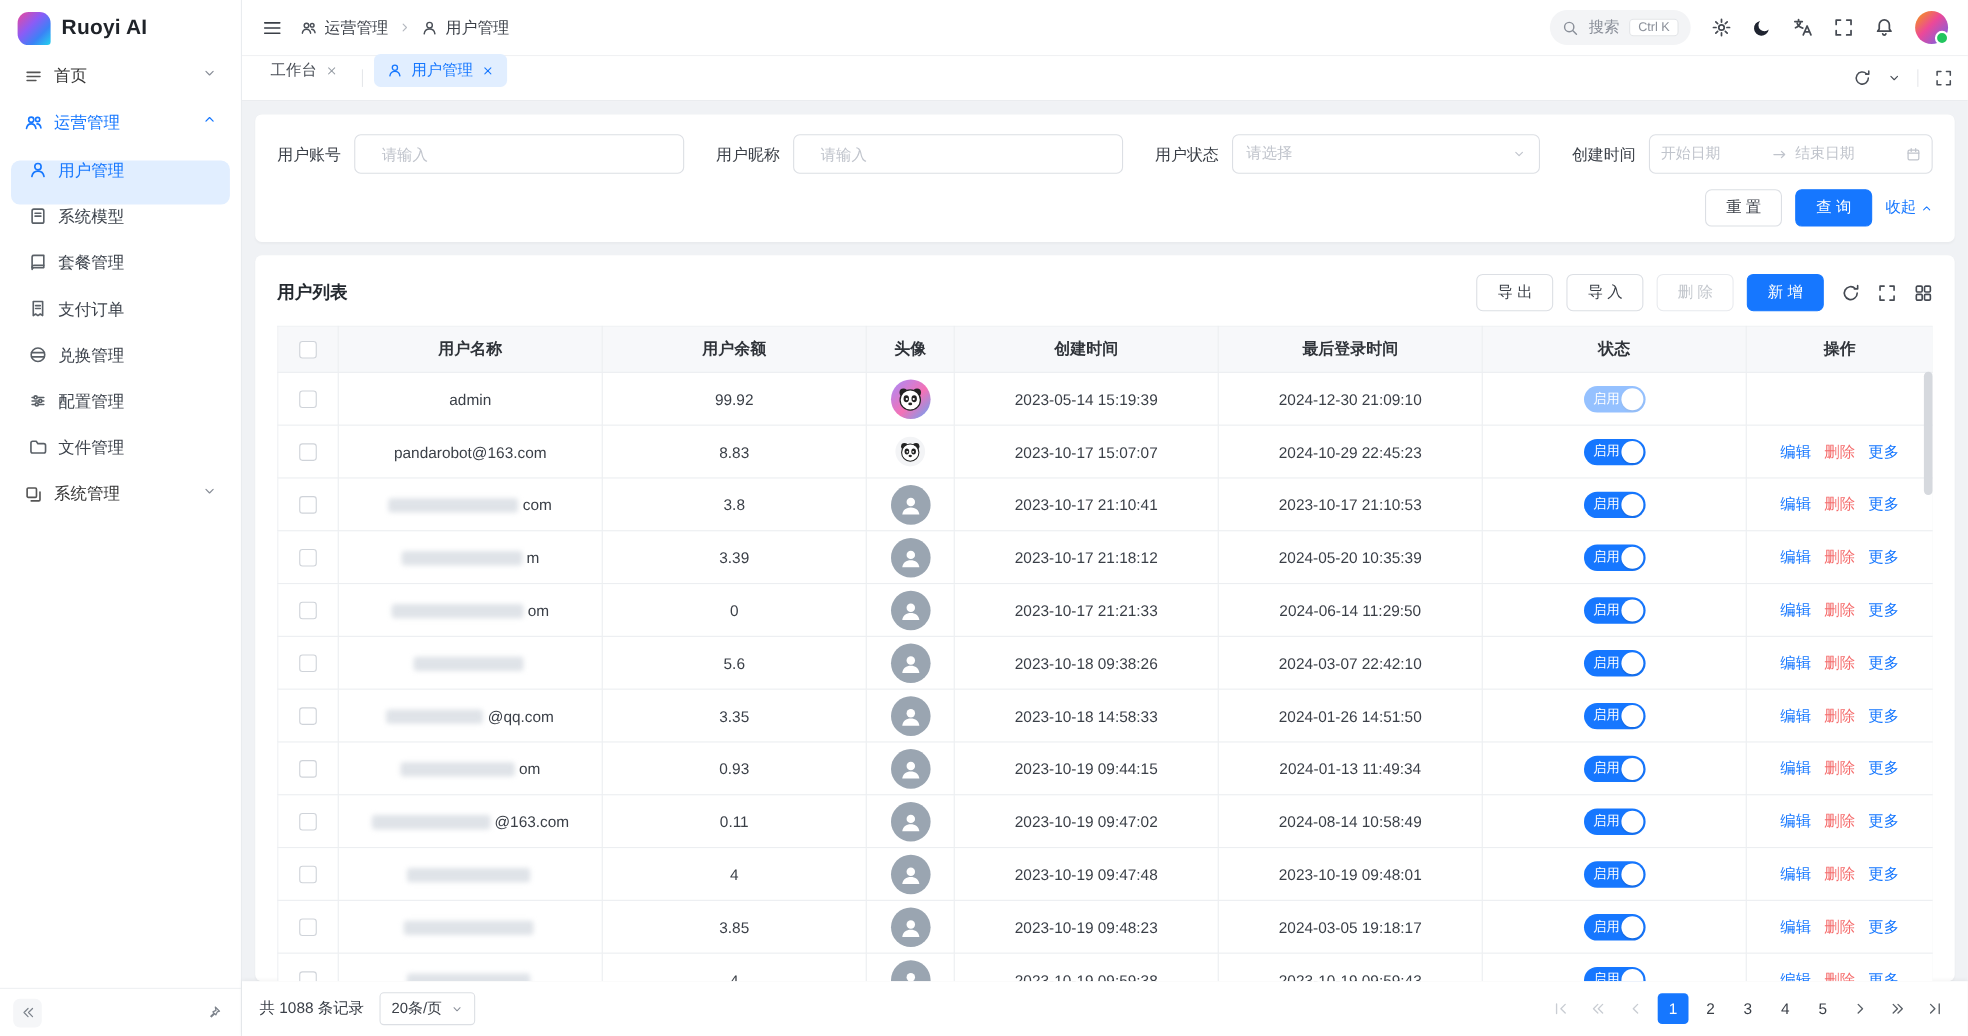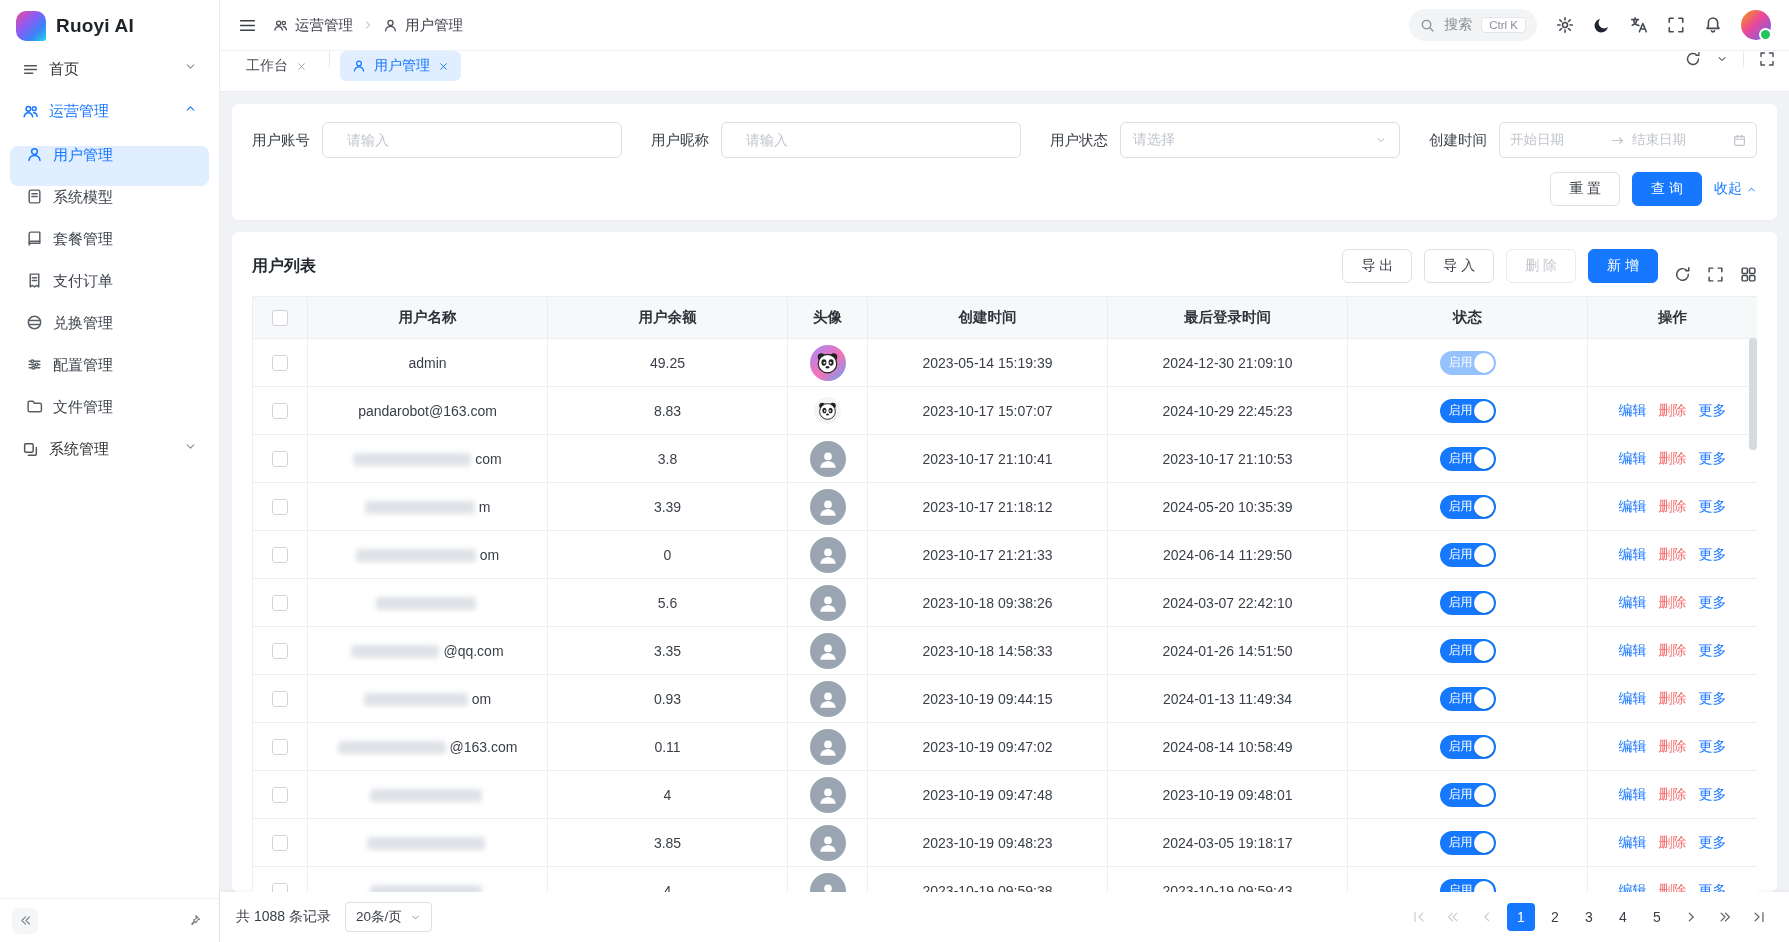--- a/index.html
+++ b/index.html
@@ -46,21 +46,21 @@
   .bc-sep{width:12px;height:12px;color:#b6bac1}
   .topbar-right{margin-left:auto;display:flex;align-items:center;gap:19px}
   .search-pill{height:32px;background:#f3f4f6;border-radius:16px;display:flex;align-items:center;gap:9px;padding:0 11px;color:#8a8f99;font-size:14px;cursor:pointer}
   .search-pill .icon{width:15px;height:15px}
   .kbd{background:#fff;border:1px solid #e3e5e8;border-radius:4px;padding:1px 7px;font-size:11.5px;color:#8a8f99}
   .tb-icon{width:18px;height:18px;color:#454a52;cursor:pointer}
   .avatar-sm{width:30px;height:30px;border-radius:50%;background:linear-gradient(135deg,#f59e0b,#ec4899 45%,#6366f1);position:relative;cursor:pointer}
   .avatar-sm::after{content:"";position:absolute;right:-1px;bottom:-1px;width:9px;height:9px;border-radius:50%;background:#22c55e;border:2px solid #fff}
 
   
-  .tabbar{height:42px;background:#fff;border-top:1px solid #f0f1f3;border-bottom:1px solid #e8eaee;display:flex;align-items:flex-start;padding:0 14px;gap:10px}
+  .tabbar{height:42px;background:#fff;border-top:1px solid #f0f1f3;border-bottom:1px solid #e8eaee;display:flex;align-items:flex-end;padding:12px 14px;gap:10px}
   .tab{height:30px;display:flex;align-items:center;gap:8px;padding:0 12px;border-radius:6px;font-size:14px;color:#4b5058;cursor:pointer}
   .tab .t-icon{width:14px;height:14px}
   .tab .x-icon{width:11px;height:11px;color:#9aa0a8}
   .tab.active{background:var(--active-bg);color:var(--primary)}
   .tab.active .x-icon{color:var(--primary)}
   .tab-divider{width:1px;height:16px;background:#e5e7ea}
   .tabbar-right{margin-left:auto;display:flex;align-items:center;gap:15px;color:#4a4f57}
   .tabbar-right .icon{width:16px;height:16px;cursor:pointer}
   .tabbar-right .sm{width:12px;height:12px}
 
@@ -82,21 +82,21 @@
   .btn{height:34px;padding:0 18px;border-radius:6px;border:1px solid #dcdfe4;background:#fff;font-size:14px;color:#3a3f47;font-family:inherit;cursor:pointer;white-space:nowrap}
   .btn.primary{background:var(--primary);border-color:var(--primary);color:#fff}
   .btn.disabled{color:#c3c7cd;border-color:#e8eaee;cursor:not-allowed}
   .collapse-link{display:flex;align-items:center;gap:4px;color:var(--primary);font-size:14px;cursor:pointer}
   .collapse-link .icon{width:11px;height:11px}
 
   
   .list-card{margin-top:12px;flex:1;display:flex;flex-direction:column;overflow:hidden;padding:14px 20px 0}
   .list-head{display:flex;align-items:center;height:40px;margin-bottom:10px}
   .list-title{font-size:16px;font-weight:600;color:#24292f}
-  .list-tools{margin-left:auto;display:flex;align-items:flex-end;gap:12px}
+  .list-tools{margin-left:auto;display:flex;align-items:center;gap:12px}
   .tool-icon{width:17px;height:17px;color:#454a52;cursor:pointer;margin-left:4px}
   .table-wrap{flex:1;overflow:hidden;position:relative}
   table{width:100%;border-collapse:collapse;table-layout:fixed}
   th,td{border:1px solid #eceef1;text-align:center;font-size:14px;color:#3a3f47;overflow:hidden;white-space:nowrap}
   thead th{height:42px;background:#f7f8fa;font-weight:700;color:#2f3339;font-size:14.5px}
   tbody td{height:48px;background:#fff}
   .cb{display:inline-block;width:16px;height:16px;border:1.5px solid #cfd3d9;border-radius:3px;background:#fff;vertical-align:middle;cursor:pointer}
   .masked{display:inline-block;height:13px;border-radius:3px;background:#dfe3e8;filter:blur(2.5px);vertical-align:middle;margin-right:4px}
   .avatar{width:36px;height:36px;border-radius:50%;display:inline-flex;align-items:center;justify-content:center;vertical-align:middle;overflow:hidden}
   .avatar svg{display:block}
@@ -501,21 +501,21 @@
                 <th>创建时间</th>
                 <th>最后登录时间</th>
                 <th>状态</th>
                 <th>操作</th>
               </tr>
             </thead>
             <tbody id="table-body">
                 <tr>
                   <td><span class="cb"></span></td>
                   <td><span>admin</span></td>
-                  <td>49.25</td>
+                  <td>99.92</td>
                   <td><span class="avatar panda-color">
                       <svg viewBox="0 0 24 24" stroke="none">
                         <circle cx="6.5" cy="7" r="3.2" fill="#222"></circle>
                         <circle cx="17.5" cy="7" r="3.2" fill="#222"></circle>
                         <circle cx="12" cy="13" r="8.2" fill="#fff" stroke="#222" stroke-width="1"></circle>
                         <ellipse cx="8.8" cy="12" rx="2.2" ry="2.8" fill="#222"></ellipse>
                         <ellipse cx="15.2" cy="12" rx="2.2" ry="2.8" fill="#222"></ellipse>
                         <circle cx="9.2" cy="12.3" r=".9" fill="#fff"></circle>
                         <circle cx="14.8" cy="12.3" r=".9" fill="#fff"></circle>
                         <ellipse cx="12" cy="16.2" rx="1.6" ry="1.1" fill="#222"></ellipse>

